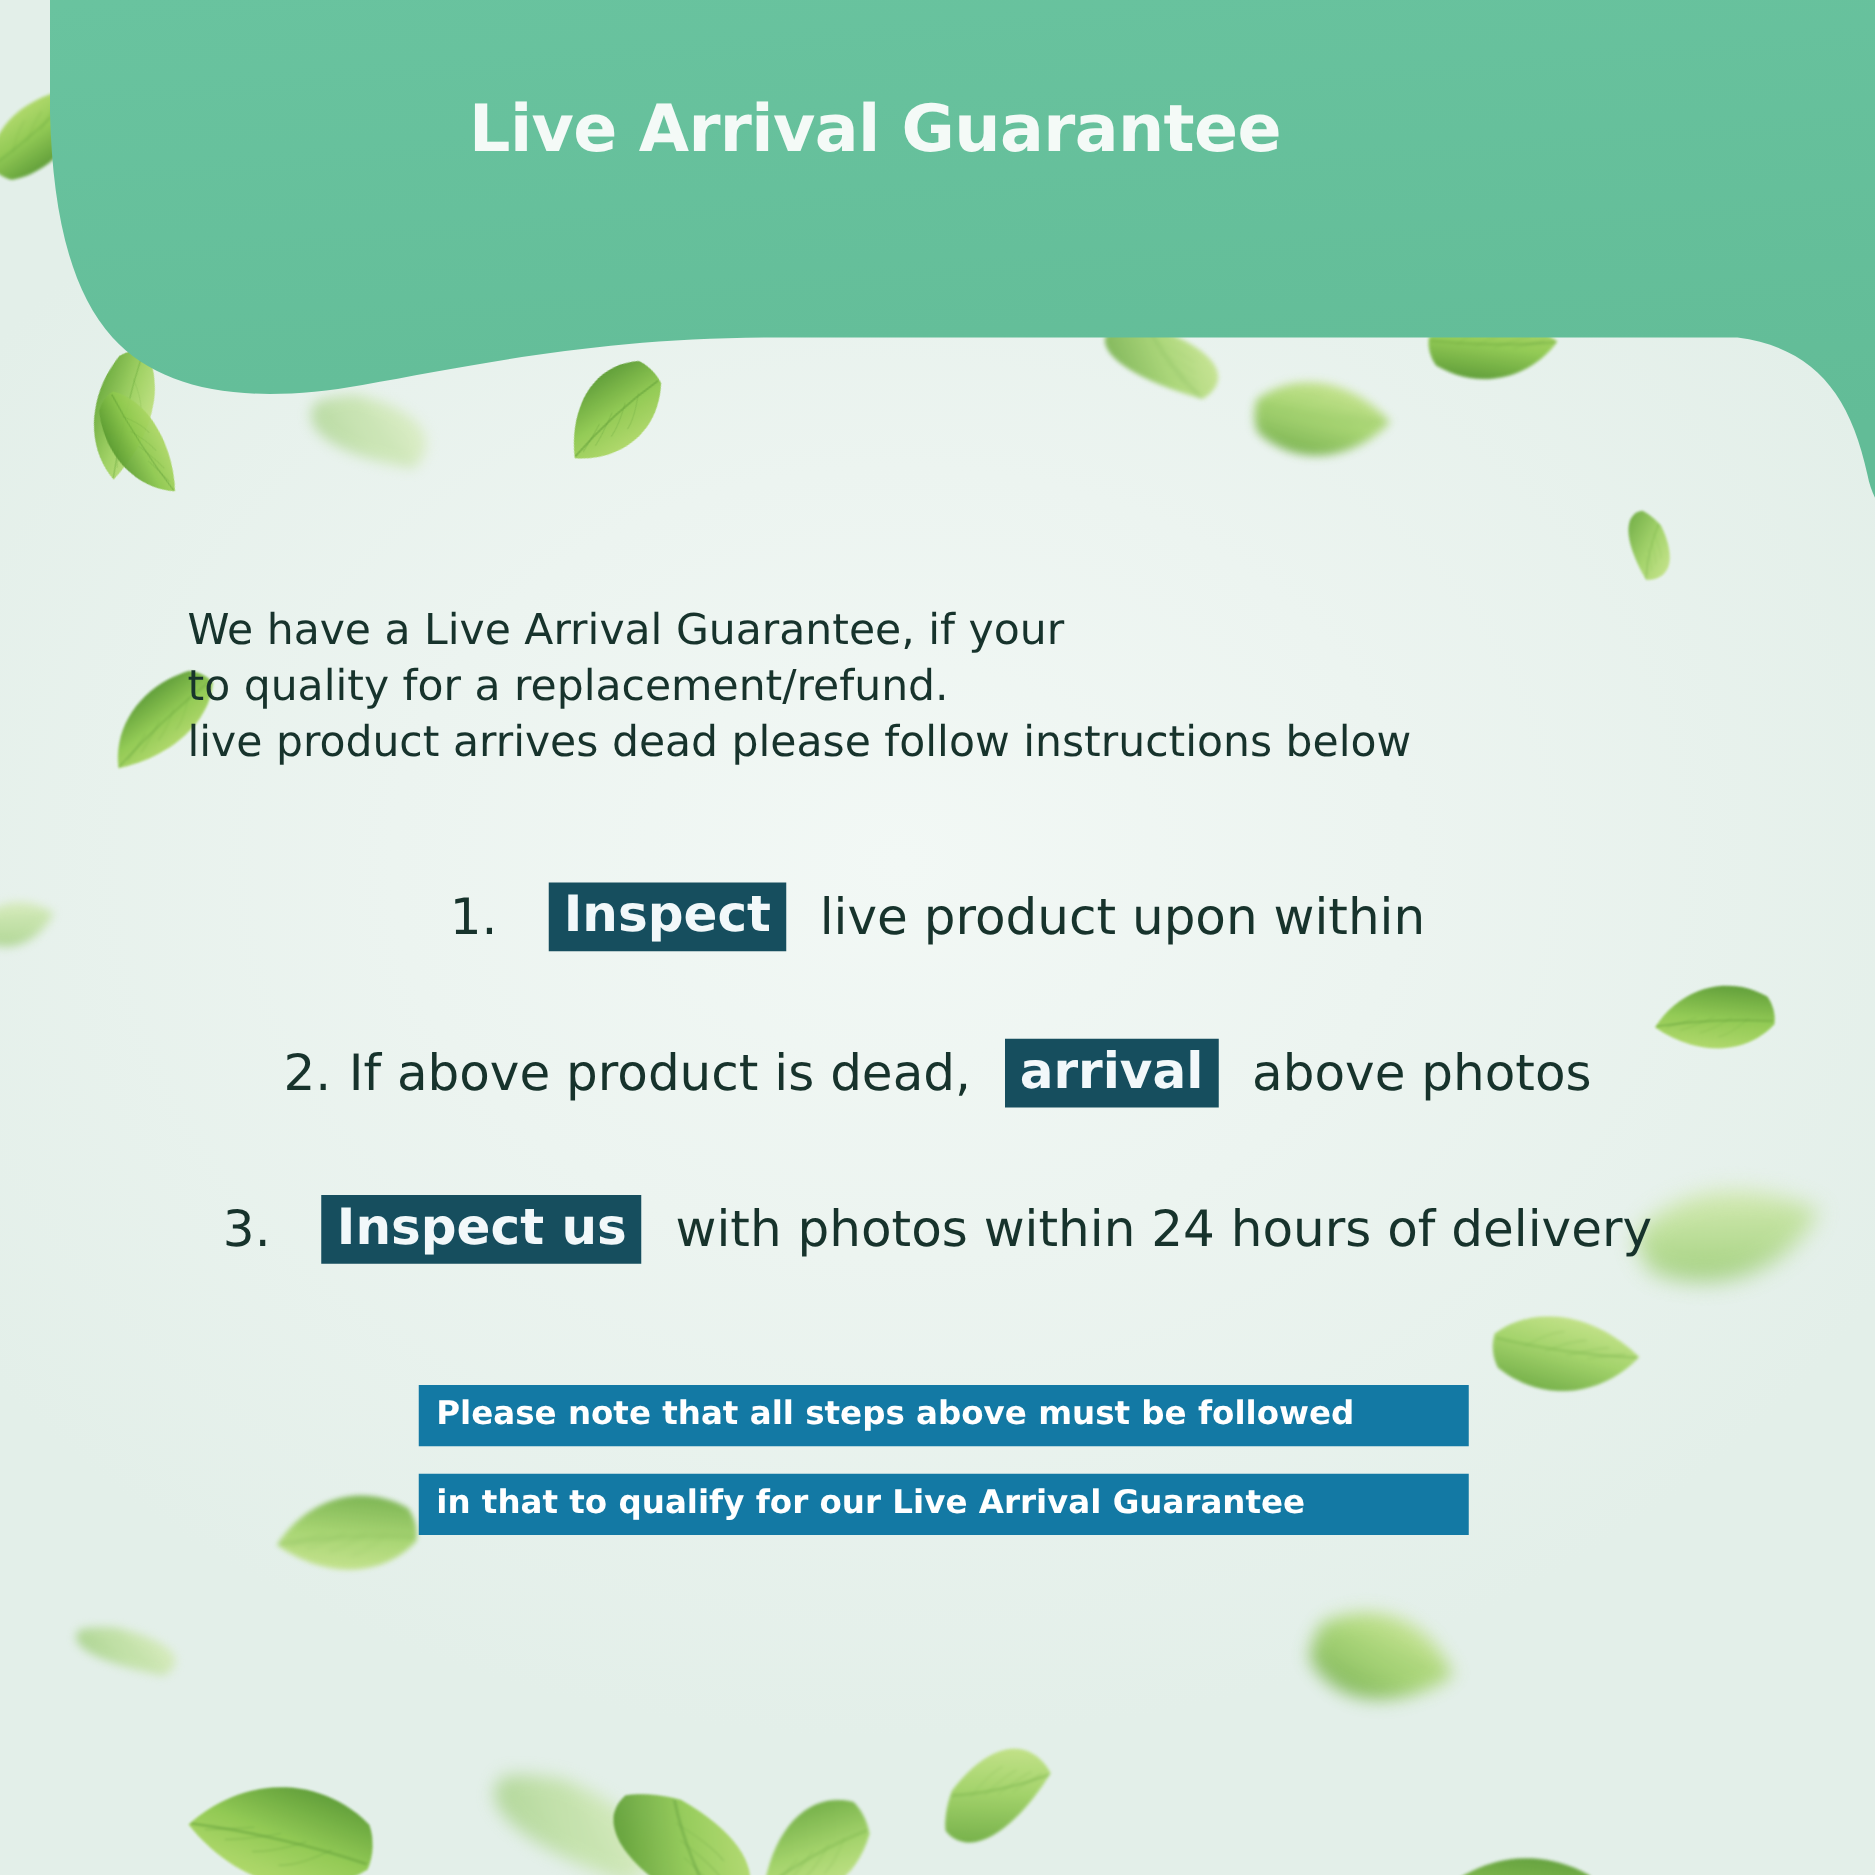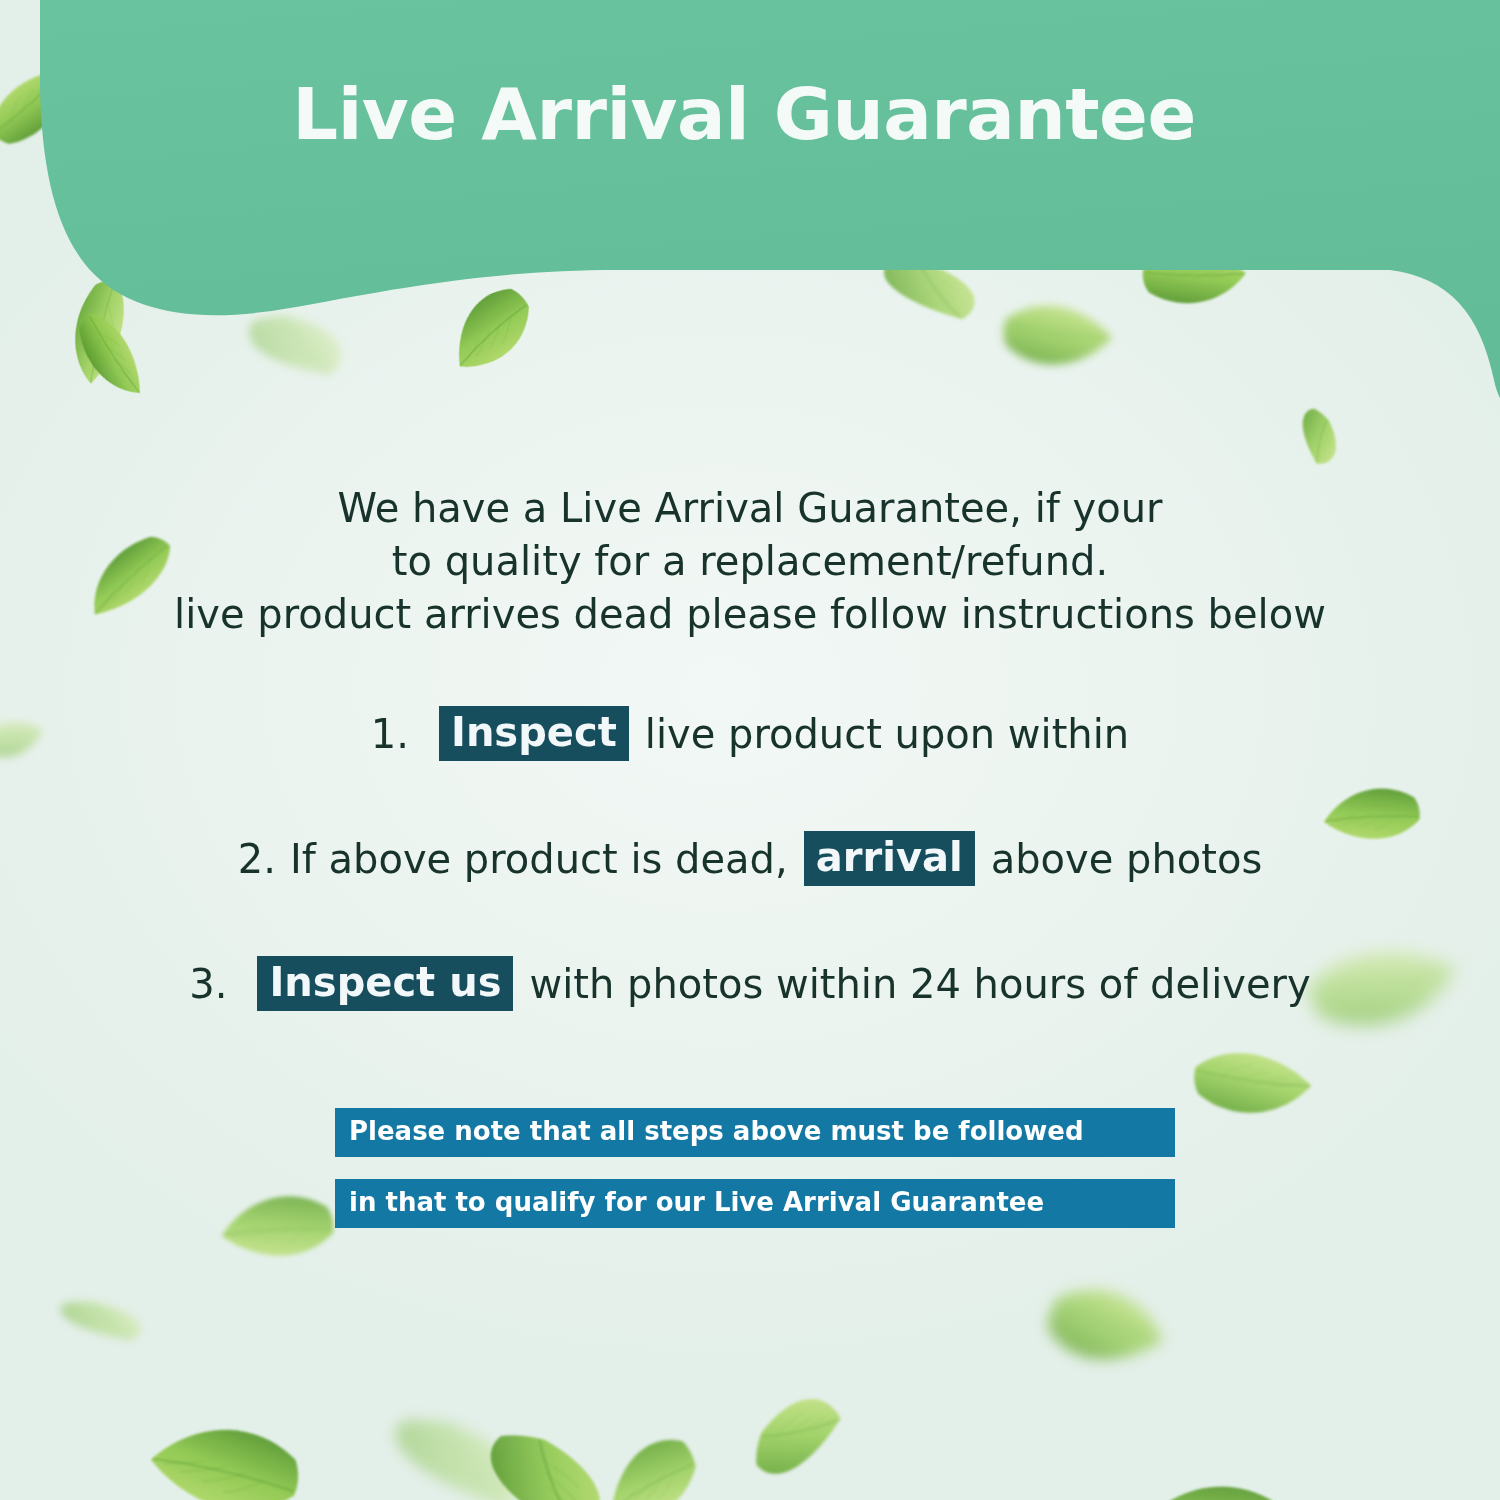--- a/index.html
+++ b/index.html
@@ -49,46 +49,44 @@
 
   
   .title {
     position: absolute;
     z-index: 3;
     top: 78px;
     left: 0;
     width: 1400px;
     text-align: center;
     color: #f4faf7;
-    font-size: 72px;
+    font-size: 52px;
     font-weight: 700;
     letter-spacing: -0.5px;
     line-height: 1;
     font-family: "DejaVu Sans", sans-serif;
-    padding-left: 44px;
   }
 
   
   .content {
     position: absolute;
     z-index: 3;
     left: 0;
     top: 0;
     width: 1500px;
     height: 1500px;
   }
 
   .intro {
     position: absolute;
     top: 482px;
     left: 150px;
     width: 1200px;
-    text-align: center;
     color: #17332c;
-    font-size: 40px;
+    font-size: 34px;
     line-height: 1.32;
     font-family: "DejaVu Sans", sans-serif;
     font-weight: 400;
   }
   .intro .ln { display: block; white-space: nowrap; }
 
   .steps {
     position: absolute;
     top: 706px;
     left: 0;
@@ -104,21 +102,21 @@
     white-space: nowrap;
   }
   .step + .step { margin-top: 70px; }
   .step .num { margin-right: 14px; }
   .step .plain { }
   .step .hl {
     background: #164e5e;
     color: #f2f8fa;
     font-weight: 700;
     padding: 6px 12px 9px 12px;
-    margin: 0 16px;
+    margin: 0 27px;
     line-height: 1;
     display: inline-block;
   }
 
   .notes {
     position: absolute;
     top: 1108px;
     left: 335px;
     width: 840px;
   }

